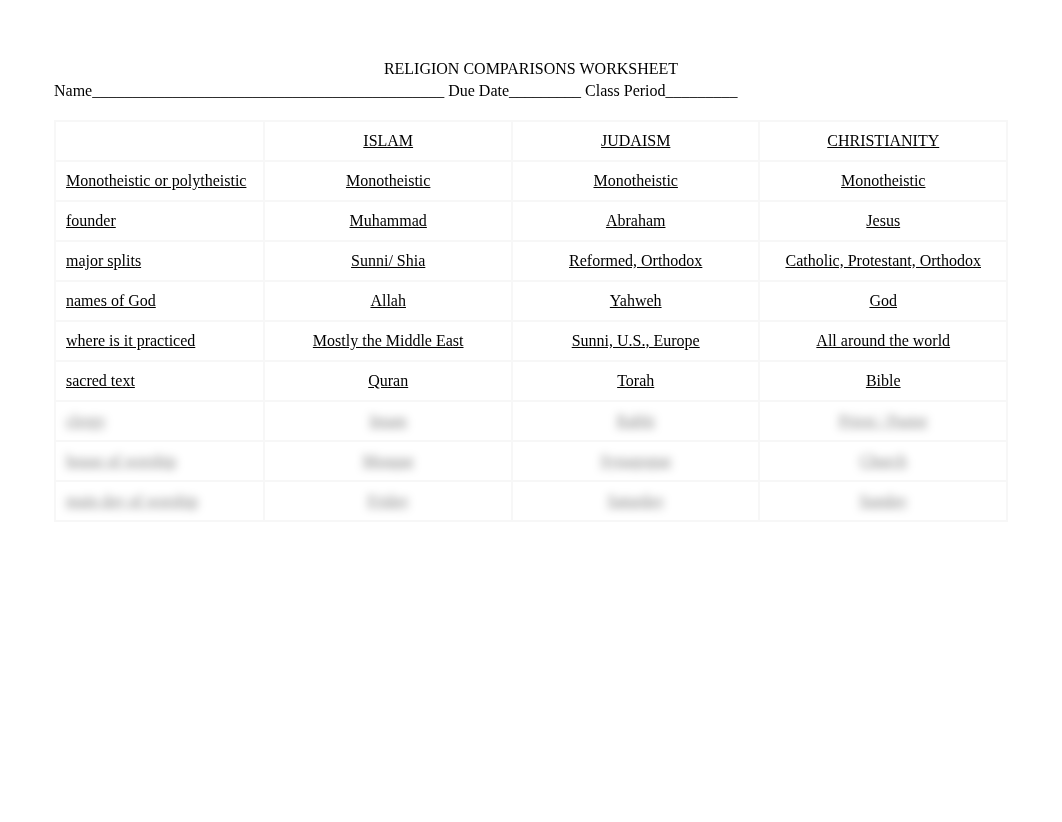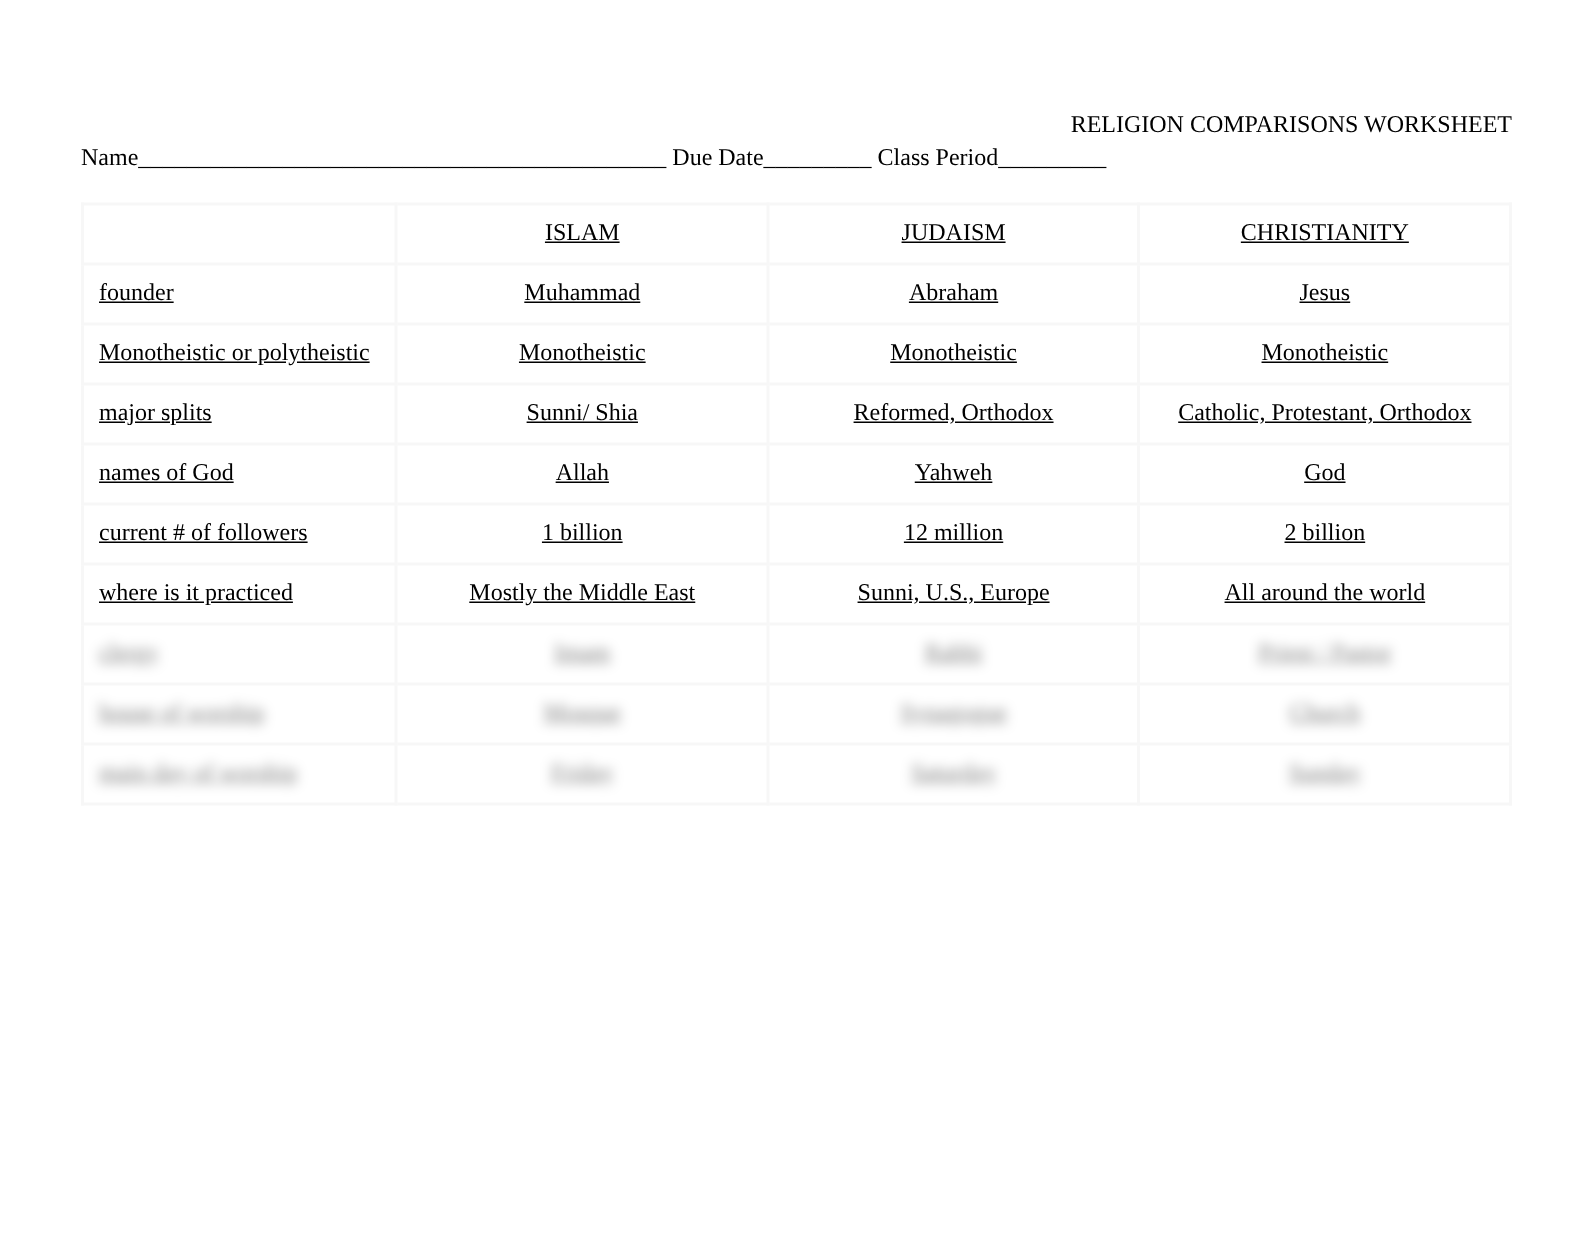--- a/index.html
+++ b/index.html
@@ -6,23 +6,22 @@
       font-family: "Times New Roman", Times, serif;
       font-size: 16px;
       color: #000;
       background: #fff;
       margin: 0;
       padding: 60px 54px;
       width: 1062px;
       box-sizing: border-box;
     }
     .title {
-      text-align: right;
+      text-align: center;
       margin-bottom: 4px;
-      margin-top: 15px;
     }
     .header-line {
       margin-bottom: 20px;
     }
     table {
       border-collapse: collapse;
       width: 100%;
     }
     td {
       border: 2px solid #f7f7f7;
@@ -63,62 +62,62 @@
       <tr class="head-row">
     <td class="label-col"></td>
     <td class="data-col">ISLAM</td>
     <td class="data-col">JUDAISM</td>
     <td class="data-col">CHRISTIANITY</td>
   </tr>
 
 
 
   <tr>
+    <td class="label-col">Monotheistic or polytheistic</td>
+    <td class="data-col">Monotheistic</td>
+    <td class="data-col">Monotheistic</td>
+    <td class="data-col">Monotheistic</td>
+  </tr>
+
+  <tr>
     <td class="label-col">founder</td>
     <td class="data-col">Muhammad</td>
     <td class="data-col">Abraham</td>
     <td class="data-col">Jesus</td>
-  </tr>
-
-  <tr>
-    <td class="label-col">Monotheistic or polytheistic</td>
-    <td class="data-col">Monotheistic</td>
-    <td class="data-col">Monotheistic</td>
-    <td class="data-col">Monotheistic</td>
   </tr>
 
   <tr>
     <td class="label-col">major splits</td>
     <td class="data-col">Sunni/ Shia</td>
     <td class="data-col">Reformed, Orthodox</td>
     <td class="data-col">Catholic, Protestant, Orthodox</td>
   </tr>
 
   <tr>
     <td class="label-col">names of God</td>
     <td class="data-col">Allah</td>
     <td class="data-col">Yahweh</td>
     <td class="data-col">God</td>
   </tr>
 
 
-  <tr>
-    <td class="label-col">current # of followers</td>
-    <td class="data-col">1 billion</td>
-    <td class="data-col">12 million</td>
-    <td class="data-col">2 billion</td>
-  </tr>
 
   <tr>
     <td class="label-col">where is it practiced</td>
     <td class="data-col">Mostly the Middle East</td>
     <td class="data-col">Sunni, U.S., Europe</td>
     <td class="data-col">All around the world</td>
   </tr>
 
+  <tr>
+    <td class="label-col">sacred text</td>
+    <td class="data-col">Quran</td>
+    <td class="data-col">Torah</td>
+    <td class="data-col">Bible</td>
+  </tr>
 
 
   <tr>
     <td class="label-col blurred2">clergy</td>
     <td class="data-col blurred2">Imam</td>
     <td class="data-col blurred2">Rabbi</td>
     <td class="data-col blurred2">Priest / Pastor</td>
   </tr>
 
   <tr>

